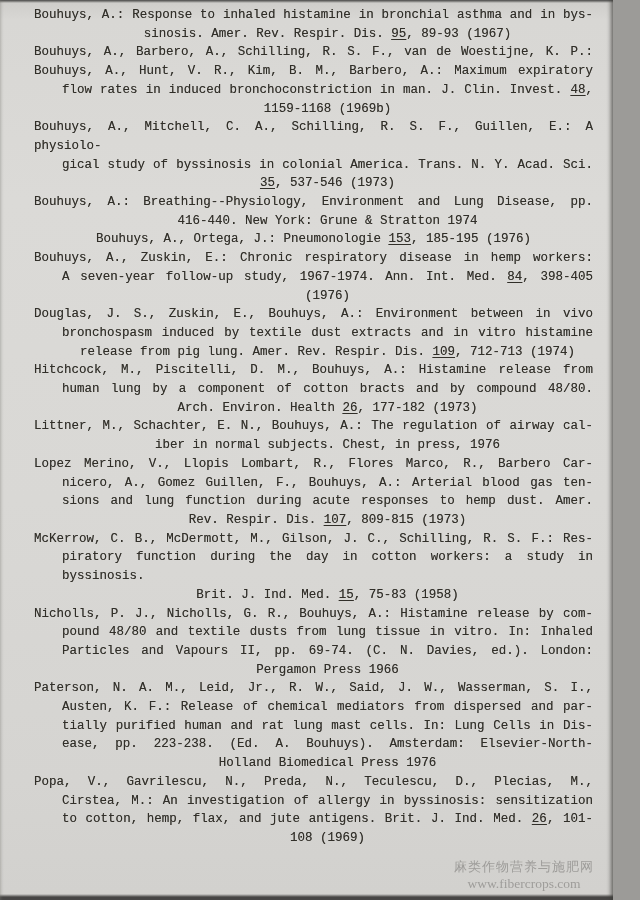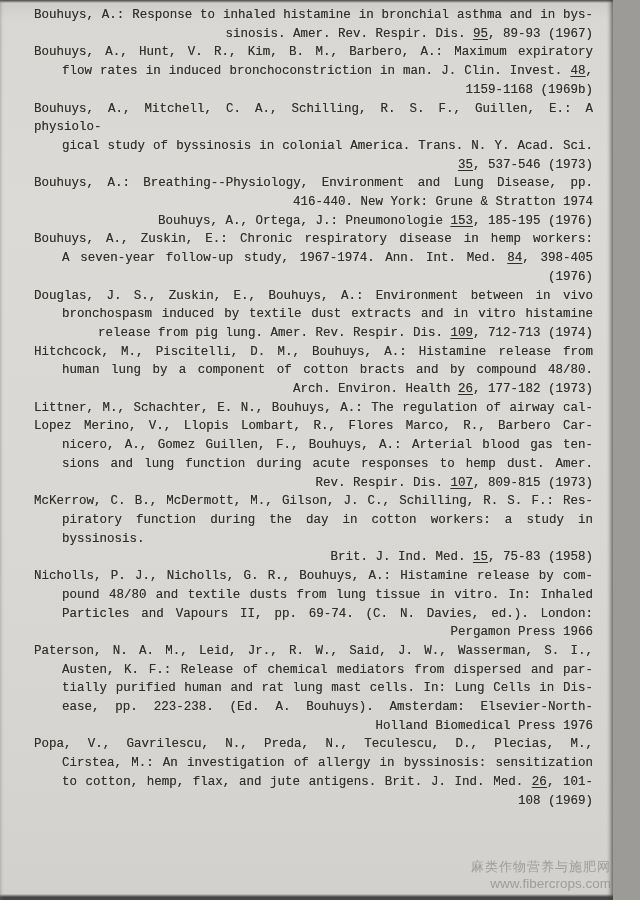--- a/index.html
+++ b/index.html
@@ -28,38 +28,38 @@
     left: 34px;
     right: 20px;
     color: #312f29;
     font-size: 12.5px;
     line-height: 18.7px;
     text-shadow: 0 0 0.6px rgba(49,47,41,0.55);
   }
   .ref-entry { margin: 0; }
   .ref-line {
     white-space: normal;
-    text-align: right;
+    text-align: center;
   }
   .ref-line.cont { padding-left: 28px; }
   .ref-line.just {
     text-align: justify;
     text-align-last: justify;
   }
   .vol {
     text-decoration: underline;
     text-underline-offset: 2px;
   }
   .watermark {
     position: absolute;
-    right: 2px;
+    right: 19px;
     bottom: 8px;
-    text-align: right;
+    text-align: center;
     color: rgba(140, 139, 136, 0.75);
-    font-family: Liberation Sans, sans-serif;
+    font-family: Liberation Serif, serif;
     pointer-events: none;
   }
   .watermark .wm-name {
     font-size: 13px;
     line-height: 16px;
     letter-spacing: 1px;
   }
   .watermark .wm-url {
     font-size: 13.5px;
     line-height: 17px;
@@ -68,20 +68,21 @@
 </head>
 <body>
 
 <div class="scan-page">
   <div class="refs" style="color: rgb(49, 47, 41);">
       <div class="ref-entry">
         <div class="ref-line just">Bouhuys, A.: Response to inhaled histamine in bronchial asthma and in bys-</div>
         <div class="ref-line cont">sinosis. Amer. Rev. Respir. Dis. <span class="vol">95</span>, 89-93 (1967)</div>
       </div>
       <div class="ref-entry">
+        <div class="ref-line just">Bouhuys, A., Barbero, A., Schilling, R. S. F., van de Woestijne, K. P.:</div>
       </div>
       <div class="ref-entry">
         <div class="ref-line just">Bouhuys, A., Hunt, V. R., Kim, B. M., Barbero, A.: Maximum expiratory</div>
         <div class="ref-line cont just">flow rates in induced bronchoconstriction in man. J. Clin. Invest. <span class="vol">48</span>,</div>
         <div class="ref-line cont">1159-1168 (1969b)</div>
       </div>
       <div class="ref-entry">
         <div class="ref-line just">Bouhuys, A., Mitchell, C. A., Schilling, R. S. F., Guillen, E.: A physiolo-</div>
         <div class="ref-line cont just">gical study of byssinosis in colonial America. Trans. N. Y. Acad. Sci.</div>
         <div class="ref-line cont"><span class="vol">35</span>, 537-546 (1973)</div>
@@ -103,20 +104,21 @@
         <div class="ref-line cont just">bronchospasm induced by textile dust extracts and in vitro histamine</div>
         <div class="ref-line cont">release from pig lung. Amer. Rev. Respir. Dis. <span class="vol">109</span>, 712-713 (1974)</div>
       </div>
       <div class="ref-entry">
         <div class="ref-line just">Hitchcock, M., Piscitelli, D. M., Bouhuys, A.: Histamine release from</div>
         <div class="ref-line cont just">human lung by a component of cotton bracts and by compound 48/80.</div>
         <div class="ref-line cont">Arch. Environ. Health <span class="vol">26</span>, 177-182 (1973)</div>
       </div>
       <div class="ref-entry">
         <div class="ref-line just">Littner, M., Schachter, E. N., Bouhuys, A.: The regulation of airway cal-</div>
+        <div class="ref-line cont">iber in normal subjects. Chest, in press, 1976</div>
       </div>
       <div class="ref-entry">
         <div class="ref-line just">Lopez Merino, V., Llopis Lombart, R., Flores Marco, R., Barbero Car-</div>
         <div class="ref-line cont just">nicero, A., Gomez Guillen, F., Bouhuys, A.: Arterial blood gas ten-</div>
         <div class="ref-line cont just">sions and lung function during acute responses to hemp dust. Amer.</div>
         <div class="ref-line cont">Rev. Respir. Dis. <span class="vol">107</span>, 809-815 (1973)</div>
       </div>
       <div class="ref-entry">
         <div class="ref-line just">McKerrow, C. B., McDermott, M., Gilson, J. C., Schilling, R. S. F.: Res-</div>
         <div class="ref-line cont just">piratory function during the day in cotton workers: a study in byssinosis.</div>

